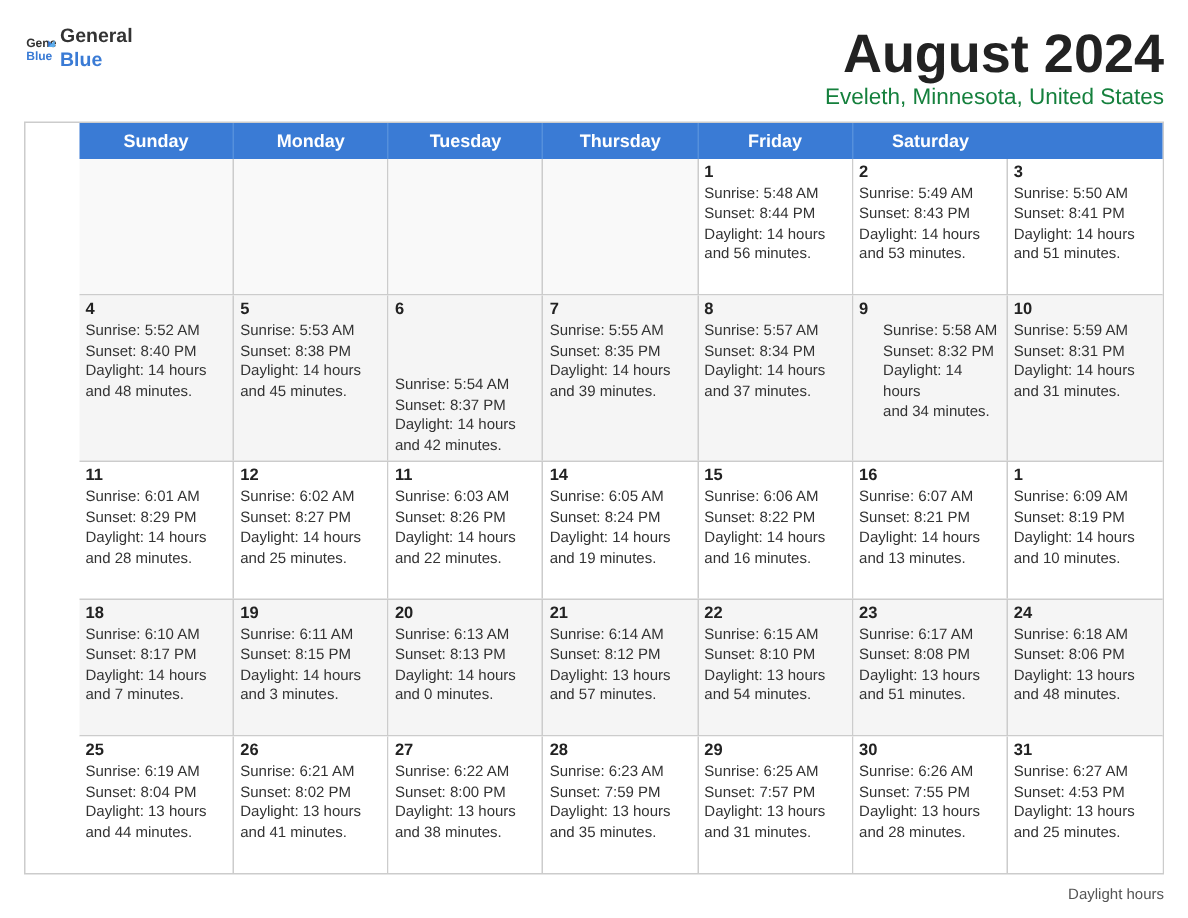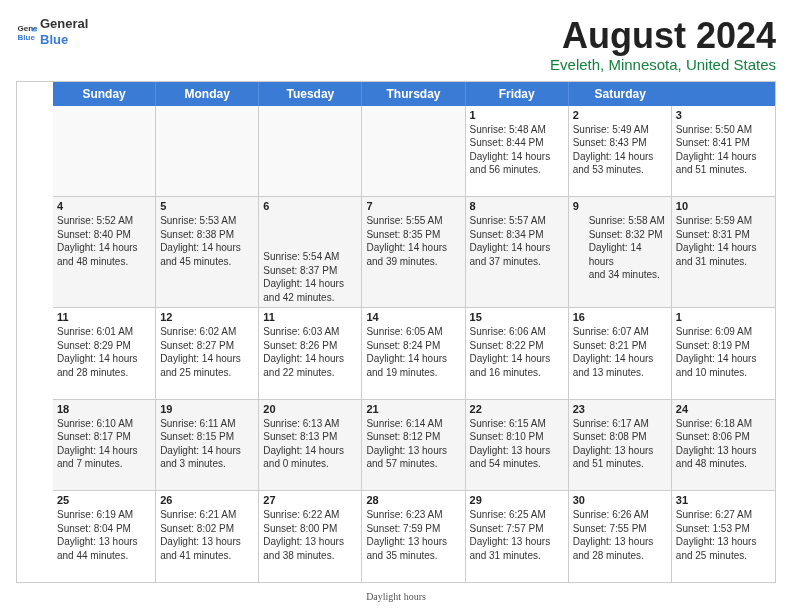--- a/index.html
+++ b/index.html
@@ -99,22 +99,21 @@
     }
     .cell-info {
       font-size: 10px;
       color: #333;
       line-height: 1.35;
     }
     .footer {
       margin-top: 8px;
       font-size: 10px;
       color: #555;
-      text-align: center;
-      font-family: Liberation Serif, serif;
+      text-align: right;
     }
   </style>
 </head>
 <body>
 
 <div class="page">
   <div class="header">
     <div class="logo">
       <svg class="logo-icon" viewBox="0 0 30 30">
         <text x="2" y="14" font-size="11" font-weight="bold" fill="#333">General</text>
@@ -362,21 +361,21 @@
           <div class="cal-cell">
             <div class="day-num">30</div>
             <div class="cell-info" style="white-space: pre-line;">Sunrise: 6:26 AM
 Sunset: 7:55 PM
 Daylight: 13 hours
 and 28 minutes.</div>
           </div>
           <div class="cal-cell">
             <div class="day-num">31</div>
             <div class="cell-info" style="white-space: pre-line;">Sunrise: 6:27 AM
-Sunset: 1:53 PM
+Sunset: 4:53 PM
 Daylight: 13 hours
 and 25 minutes.</div>
           </div>
         </div>
       </div>
   </div>
 
   <div class="footer">
     <span>Daylight hours</span>
   </div>

